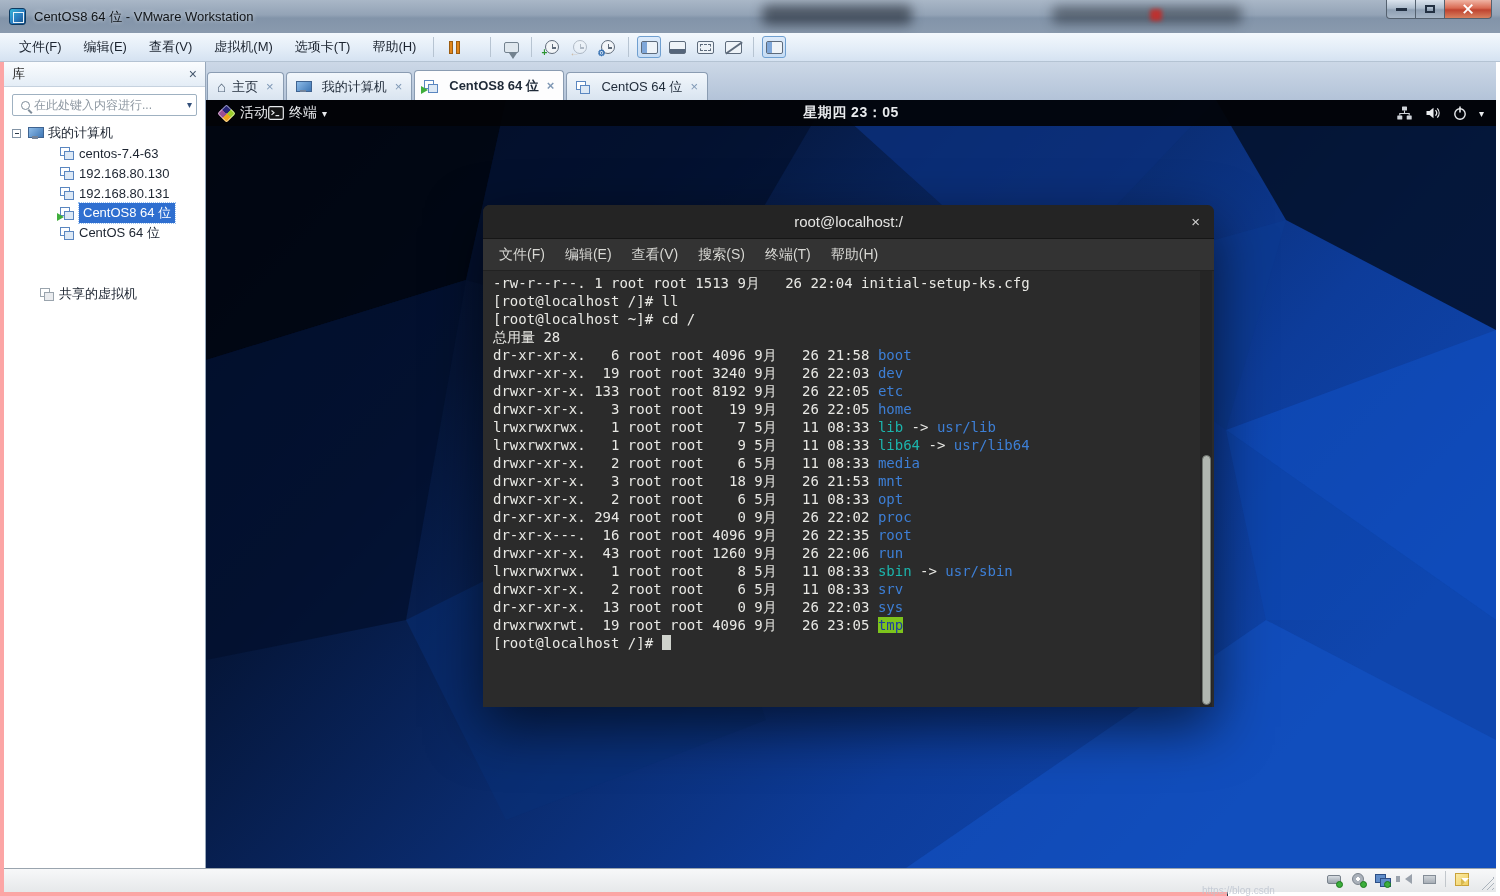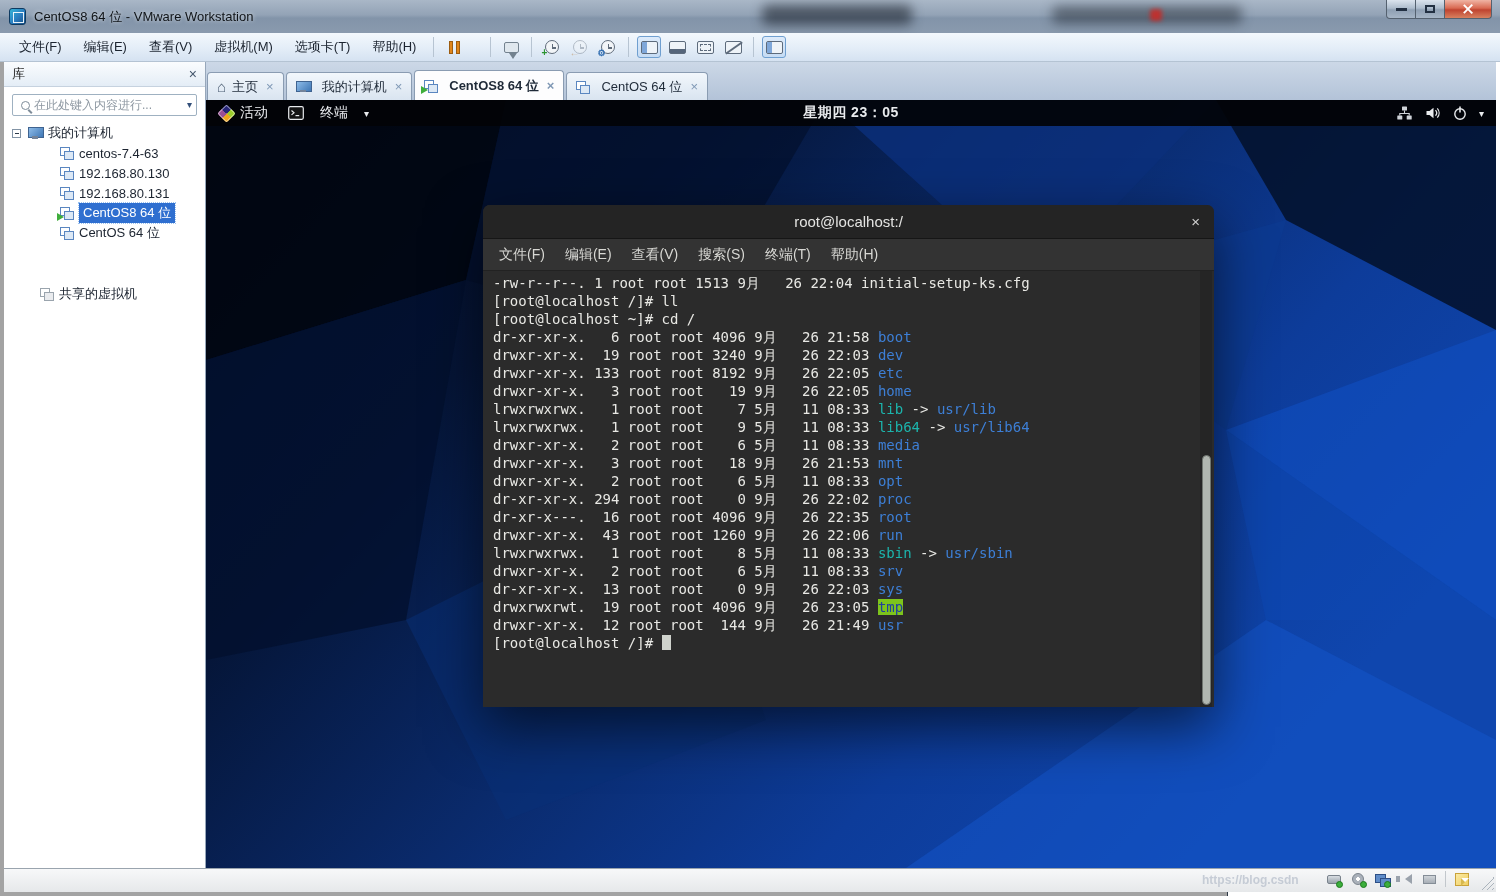--- a/index.html
+++ b/index.html
@@ -1,17 +1,17 @@
 <!DOCTYPE html>
 <html style="--term-bg: #2b2b2b; --term-fg: #e8e8e4; --dir: #3d7fd6; --lnk: #1cb4ac; --tmpbg: #7dc41c; --tmpfg: #20409f; --sel: #2f6fd0; --pause: #e0861c; --green: #3fae3c;"><head>
 <meta charset="utf-8">
 <style>
   * { margin:0; padding:0; box-sizing:border-box; }
   html,body { width:1500px; height:896px; overflow:hidden; font-family:"Liberation Sans", sans-serif; }
-  .app { position:relative; width:1227px; height:896px; background:#a3a3a3; outline:1px solid #2e3a48;padding-left:36px; }
+  .app { position:relative; width:1227px; height:896px; background:#fca5a5; outline:1px solid #2e3a48;padding-left:36px; }
 
   
   .titlebar { position:absolute; left:0; top:0; width:1500px; height:33px;
     background:linear-gradient(180deg,#a9b7c7 0%,#93a3b6 45%,#8294a9 55%,#8a9aae 100%); overflow:hidden; }
   .titlebar .blob { position:absolute; filter:blur(6px); border-radius:6px; }
   .blob1 { left:762px; top:5px; width:150px; height:20px; background:rgba(15,20,30,.55); }
   .blob2 { left:1052px; top:6px; width:190px; height:18px; background:rgba(18,24,34,.45); }
   .blob-red { position:absolute; left:1150px; top:9px; width:12px; height:12px; background:rgba(205,40,35,.85); filter:blur(2px); border-radius:3px; }
   .win-icon { position:absolute; left:9px; top:8px; width:17px; height:17px; border-radius:3px;
     background:linear-gradient(135deg,#37b5d8 0%,#2a7cc0 55%,#174f85 100%); border:1px solid #0e3a61; }
@@ -96,21 +96,21 @@
 
   
   .vm { position:absolute; left:0; top:38px; width:1290px; height:768px; overflow:hidden; background:#071233; }
   .wall { position:absolute; inset:0; }
   .gnome-bar { position:absolute; left:0; top:0; width:100%; height:26px; background:rgba(2,3,6,.92);
     display:flex; align-items:center; color:#e8eaed; font-size:14px; }
   .gb-left { display:flex; align-items:center; gap:7px; padding-left:14px; }
   .centos-pin { width:13px; height:13px; transform:rotate(45deg); border-radius:2px;
     background:conic-gradient(#9ccd2c 0 25%, #efa71f 0 50%, #9a4f96 0 75%, #262577 0);
     box-shadow:inset 0 0 0 1px rgba(255,255,255,.55); }
-  .gb-app { display:flex; align-items:center; gap:16px; margin-left:20px; }
+  .gb-app { display:flex; align-items:center; gap:5px; margin-left:0; }
   .gb-clock { position:absolute; left:50%; transform:translateX(-50%); font-weight:bold; letter-spacing:.5px; }
   .gb-right { position:absolute; right:12px; top:0; height:26px; display:flex; align-items:center; gap:11px; }
   .gb-caret { font-size:10px; color:#e8eaed; }
 
   
   .term { position:absolute; left:277px; top:105px; width:731px; height:502px; border-radius:7px 7px 0 0;
     box-shadow:0 20px 55px rgba(0,0,0,.6); background:var(--term-bg,#2b2b2b); }
   .term-title { height:34px; background:#242424; border-radius:7px 7px 0 0; border-bottom:1px solid #161616;
     display:flex; align-items:center; justify-content:center; position:relative; color:#e4e4e2; font-size:15px; }
   .term-close { position:absolute; right:14px; top:8px; color:#cfcfcf; font-size:15px; }
@@ -123,21 +123,21 @@
   .fn-link { color:var(--lnk,#1cb4ac); }
   .fn-tmp { background:var(--tmpbg,#7dc41c); color:var(--tmpfg,#20409f); }
   .cursor { display:inline-block; width:9px; height:15px; background:#cfd2cc; vertical-align:-2px; }
   .term-scroll { position:absolute; right:2px; top:66px; width:12px; height:436px; background:rgba(0,0,0,.12); }
   .term-thumb { position:absolute; left:1.5px; top:184px; width:9px; height:250px; background:#b0b6b0; border-radius:5px; border:1px solid #6f756f; }
 
   
   .statusbar { position:absolute; left:4px; top:868px; width:1492px; height:24px;
     background:linear-gradient(180deg,#f7f8f9,#e6e8ea); border-top:1px solid #9aa4ae;
     display:flex; align-items:center; font-size:13px; color:#2b2b2b; padding-left:8px; }
-  .watermark { position:absolute; left:1198px; top:4px; font-size:12px; color:#bfc6d1; opacity:.85;font-weight:bold; }
+  .watermark { position:absolute; left:1198px; top:16px; font-size:10px; color:#bfc6d1; opacity:.85; }
   .sb-icons { position:absolute; right:26px; top:2px; display:flex; align-items:center; gap:7px; }
   .dev { position:relative; width:17px; height:15px; display:flex; align-items:center; justify-content:center; }
   .gdot { position:absolute; right:-1px; bottom:-1px; width:7px; height:7px; border-radius:50%; background:#3cae3c; border:1px solid #1d7a1d; }
   .hdd-s { width:14px; height:9px; border-radius:2px; background:linear-gradient(180deg,#d8dde2,#9aa3ac); border:1px solid #79828c; }
   .cd-s { width:12px; height:12px; border-radius:50%; background:radial-gradient(circle,#fff 0 2px,#aab1ba 2px 6px); border:1px solid #79828c; }
   .net-s { position:relative; width:14px; height:11px; }
   .net-s::before,.net-s::after { content:""; position:absolute; width:9px; height:7px; border:1px solid #2d4f86; background:#5f8cc9; }
   .net-s::before { left:0; top:0; } .net-s::after { left:5px; top:4px; }
   .spk-s { width:0; height:0; border:5px solid transparent; border-right:7px solid #9aa2ac; position:relative; }
   .spk-s::before { content:""; position:absolute; left:-9px; top:-3px; width:4px; height:6px; background:#9aa2ac; }
@@ -367,37 +367,37 @@
             <span>编辑(E)</span>
             <span>查看(V)</span>
             <span>搜索(S)</span>
             <span>终端(T)</span>
             <span>帮助(H)</span>
           </div>
         <div class="term-body">
             <div class="tline">-rw-r--r--. 1 root root 1513 9月   26 22:04 initial-setup-ks.cfg</div>
             <div class="tline">[root@localhost /]# ll</div>
             <div class="tline">[root@localhost ~]# cd /</div>
+            <div class="tline">总用量 28</div>
             <div class="tline"><span>dr-xr-xr-x.   6 root root 4096 9月   26 21:58 </span><span class="fn-dir">boot</span></div>
             <div class="tline"><span>drwxr-xr-x.  19 root root 3240 9月   26 22:03 </span><span class="fn-dir">dev</span></div>
             <div class="tline"><span>drwxr-xr-x. 133 root root 8192 9月   26 22:05 </span><span class="fn-dir">etc</span></div>
             <div class="tline"><span>drwxr-xr-x.   3 root root   19 9月   26 22:05 </span><span class="fn-dir">home</span></div>
             <div class="tline"><span>lrwxrwxrwx.   1 root root    7 5月   11 08:33 </span><span class="fn-link">lib</span><span> -&gt; </span><span class="fn-dir">usr/lib</span></div>
             <div class="tline"><span>lrwxrwxrwx.   1 root root    9 5月   11 08:33 </span><span class="fn-link">lib64</span><span> -&gt; </span><span class="fn-dir">usr/lib64</span></div>
             <div class="tline"><span>drwxr-xr-x.   2 root root    6 5月   11 08:33 </span><span class="fn-dir">media</span></div>
             <div class="tline"><span>drwxr-xr-x.   3 root root   18 9月   26 21:53 </span><span class="fn-dir">mnt</span></div>
             <div class="tline"><span>drwxr-xr-x.   2 root root    6 5月   11 08:33 </span><span class="fn-dir">opt</span></div>
             <div class="tline"><span>dr-xr-xr-x. 294 root root    0 9月   26 22:02 </span><span class="fn-dir">proc</span></div>
             <div class="tline"><span>dr-xr-x---.  16 root root 4096 9月   26 22:35 </span><span class="fn-dir">root</span></div>
             <div class="tline"><span>drwxr-xr-x.  43 root root 1260 9月   26 22:06 </span><span class="fn-dir">run</span></div>
             <div class="tline"><span>lrwxrwxrwx.   1 root root    8 5月   11 08:33 </span><span class="fn-link">sbin</span><span> -&gt; </span><span class="fn-dir">usr/sbin</span></div>
             <div class="tline"><span>drwxr-xr-x.   2 root root    6 5月   11 08:33 </span><span class="fn-dir">srv</span></div>
             <div class="tline"><span>dr-xr-xr-x.  13 root root    0 9月   26 22:03 </span><span class="fn-dir">sys</span></div>
             <div class="tline"><span>drwxrwxrwt.  19 root root 4096 9月   26 23:05 </span><span class="fn-tmp">tmp</span></div>
-            <div class="tline"><span>drwxr-xr-x.  12 root root  144 9月   26 21:49 </span><span class="fn-dir">usr</span></div>
             <div class="tline"><span>[root@localhost /]# </span><span class="cursor"></span></div>
           </div>
         <div class="term-scroll">
           <div class="term-thumb"></div>
         </div>
       </div>
     </div>
   </div>
 
   <div class="statusbar">

